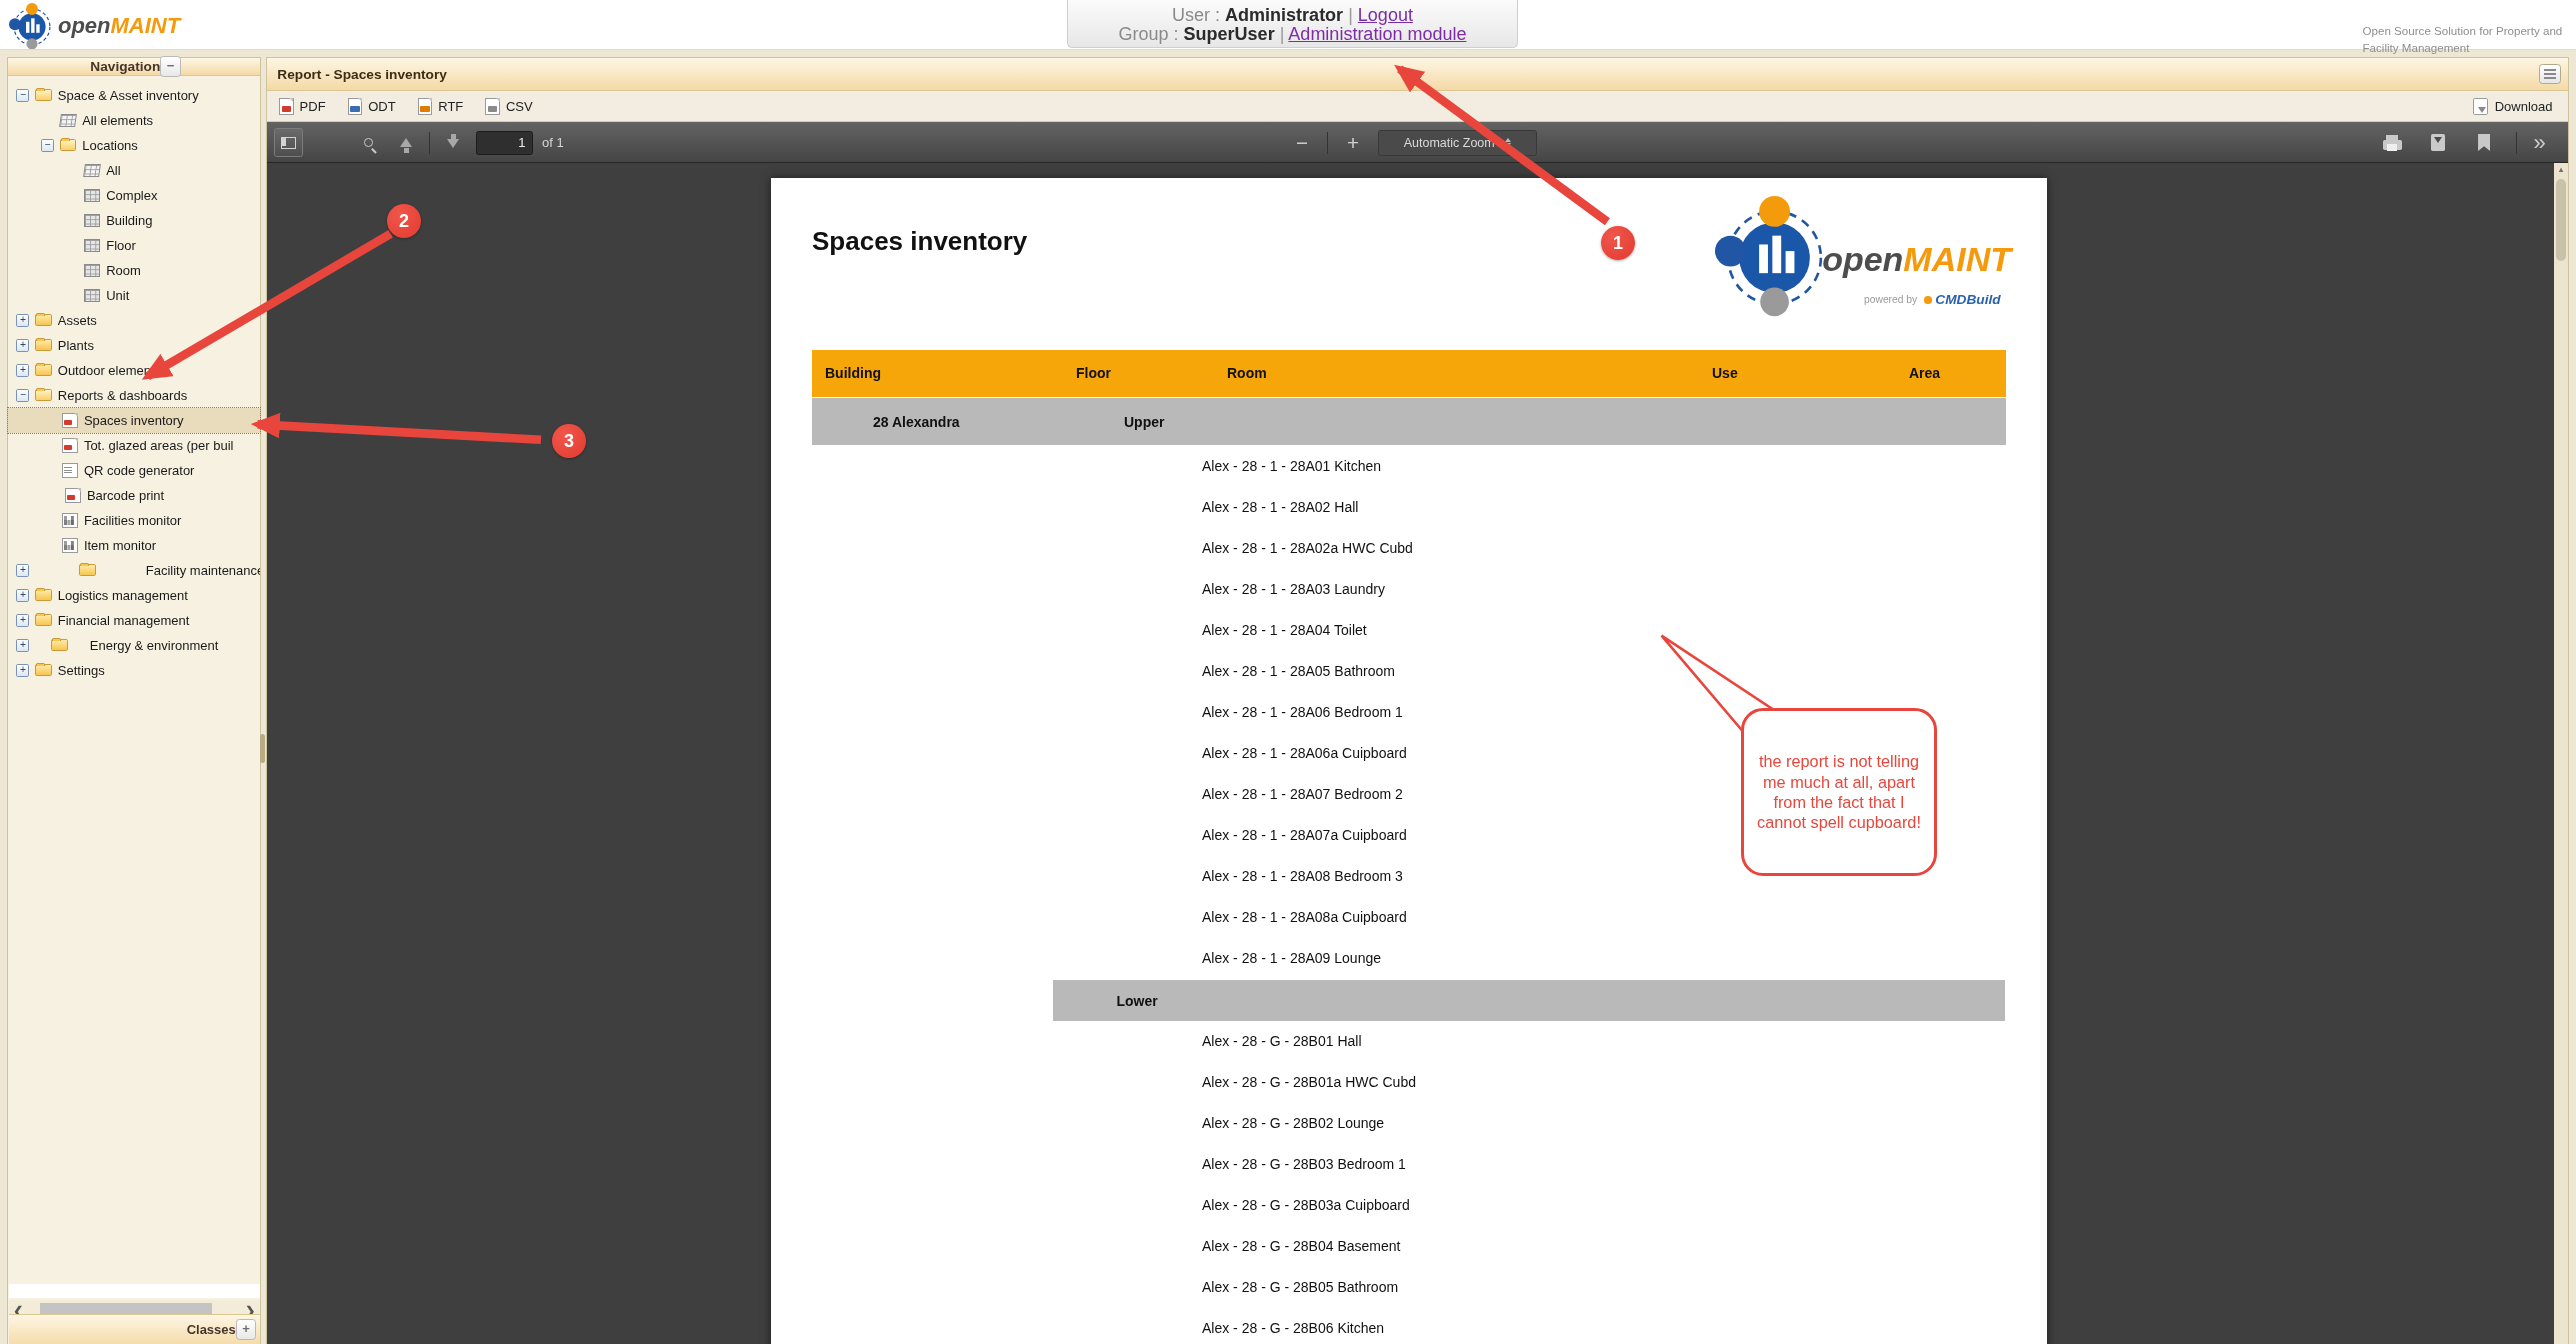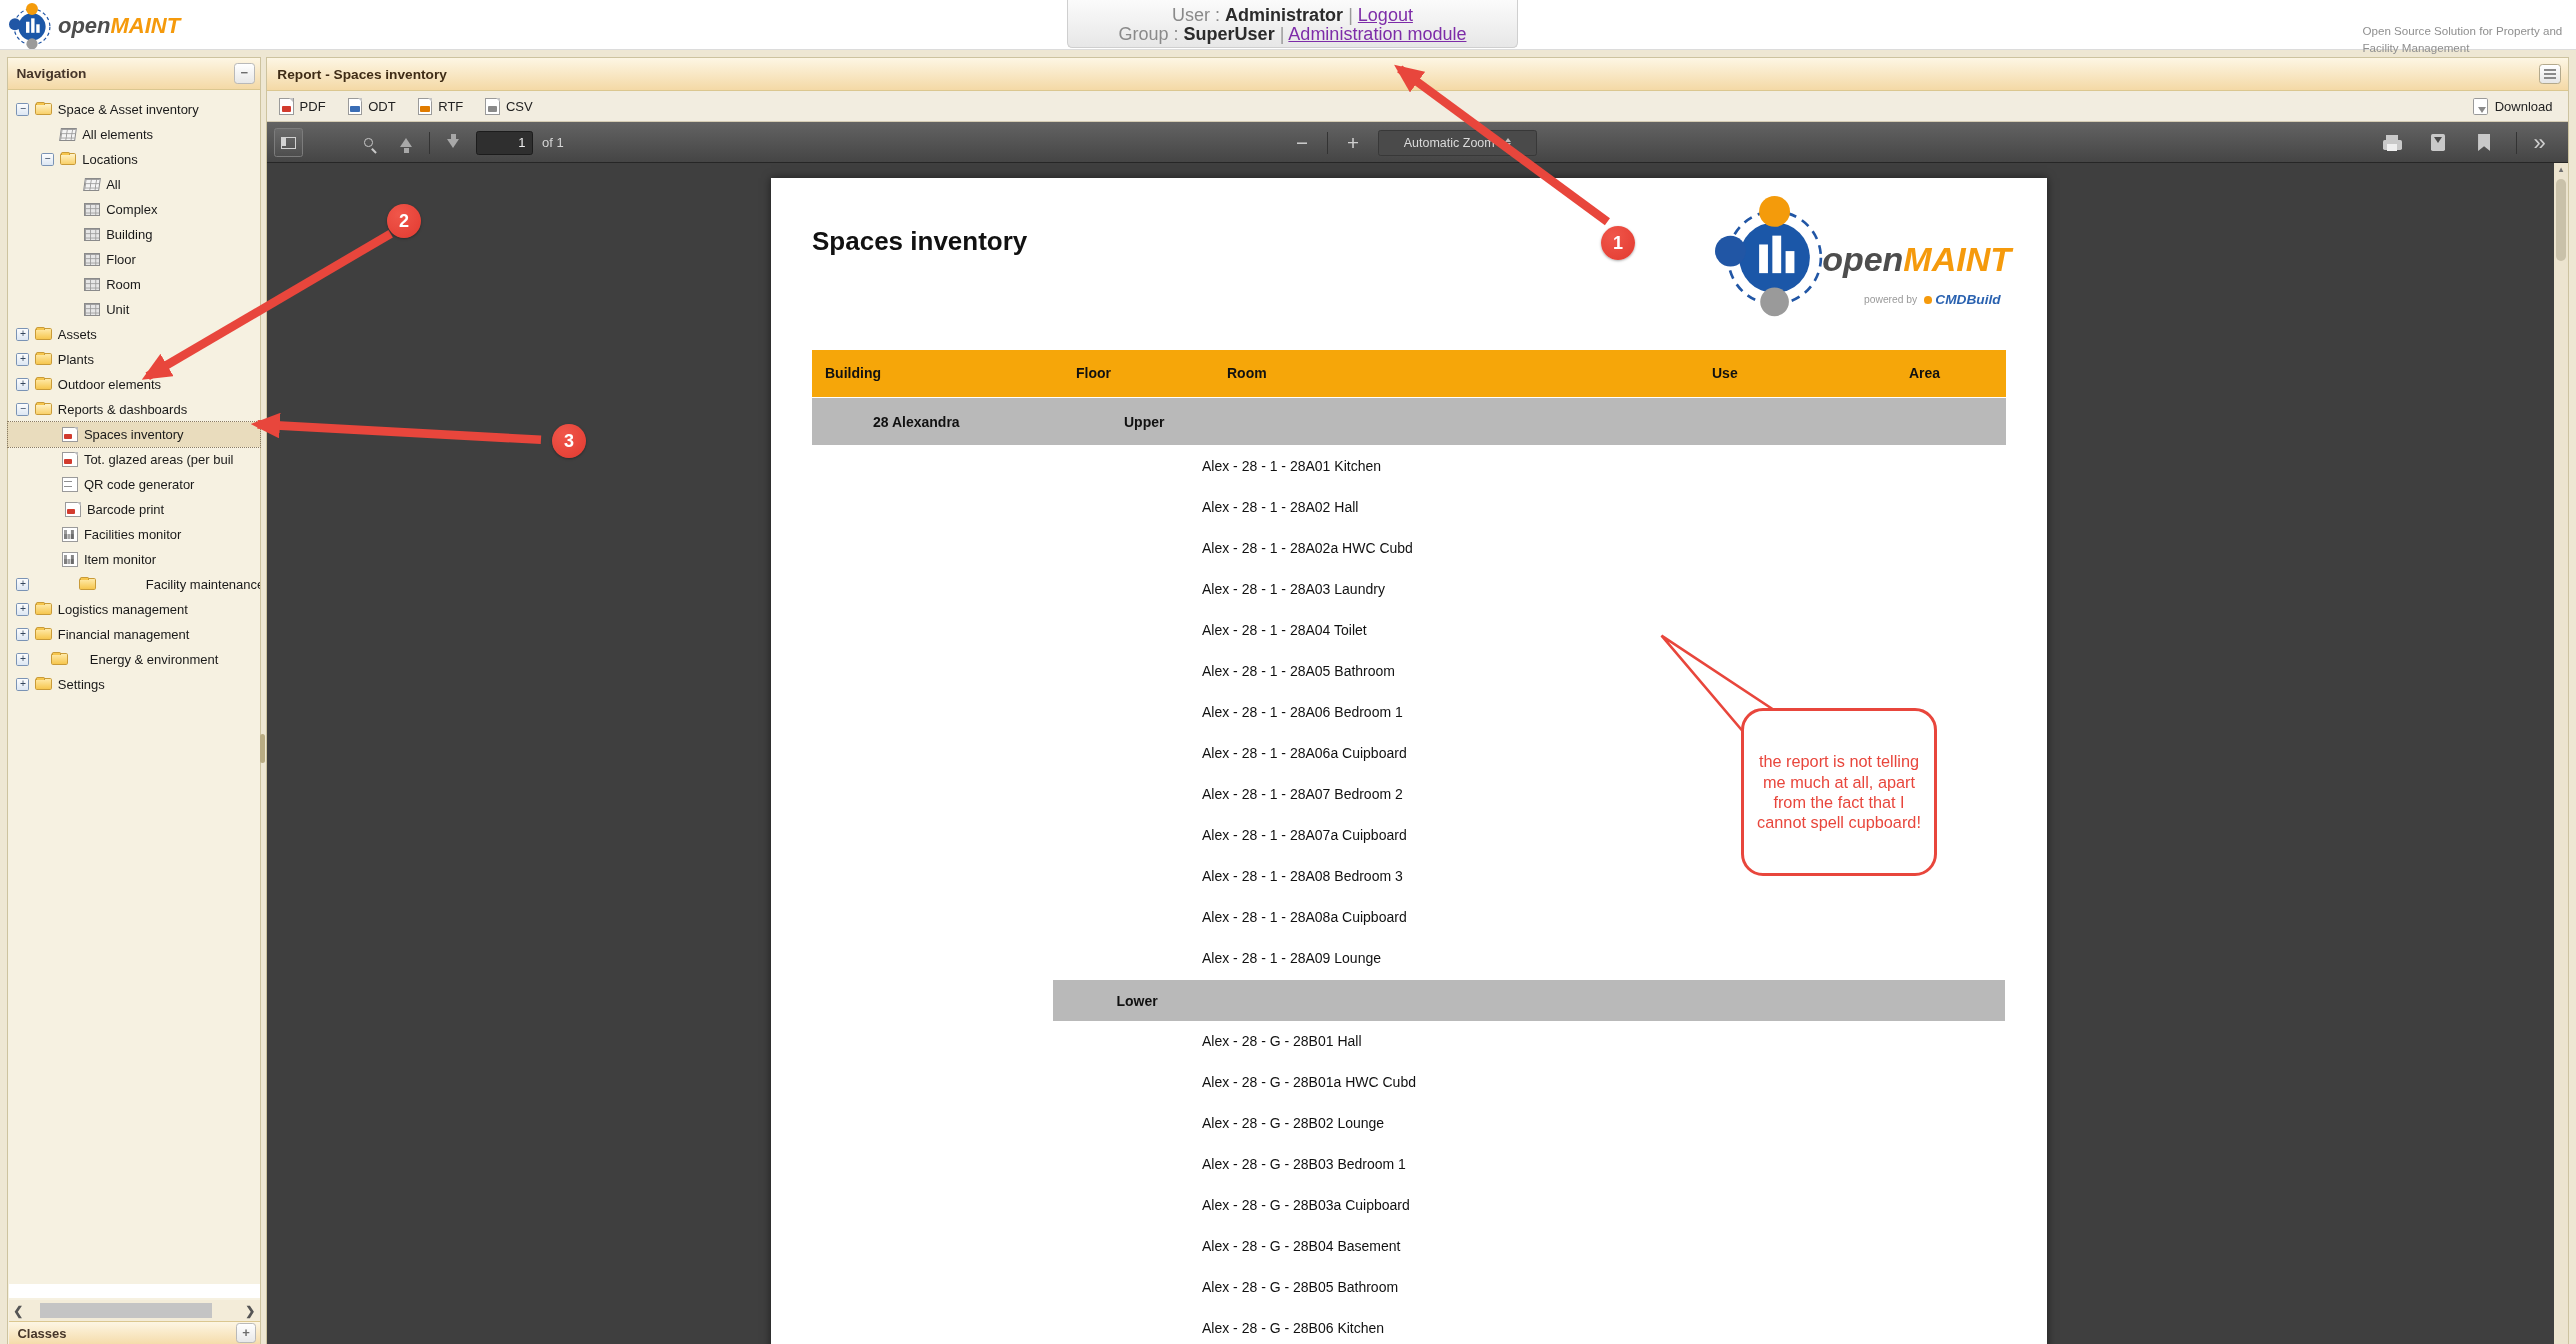--- a/index.html
+++ b/index.html
@@ -17,22 +17,22 @@
     border-radius:0 0 5.2px 5.2px; text-align:center; font-size:18px; color:#8a8a8a; padding-top:6px; }
   .userbox .row { height:19px; line-height:19px; }
   .userbox b { color:#2b2b2b; }
   .userbox a { color:#7d2ca8; text-decoration:underline; }
   .pipe { color:#9a9a9a; }
   .tagline { position:absolute; right:13.7px; top:22px; font-size:11.6px; color:#8f8f8f; line-height:17px; }
 
   
   .nav-panel { position:absolute; left:6.9px; top:57px; width:254px; height:1288px;
     background:#f6f1e1; border:0.9px solid #cdc39f; }
-  .panel-hd { height:32px; background:linear-gradient(#fdf6e4,#f4d9a6); border-bottom:0.9px solid #dbc790;
-    display:flex; align-items:center; justify-content:space-between; padding:0 5.2px 0 8.6px;
+  .panel-hd { height:18px; background:linear-gradient(#fdf6e4,#f4d9a6); border-bottom:0.9px solid #dbc790;
+    display:flex; align-items:center; justify-content:center; padding:0 5.2px 0 8.6px;
     font-size:13.7px; font-weight:bold; color:#46362a; }
   .tool-btn { width:20.6px; height:20.6px; background:linear-gradient(#ffffff,#e8e8e8); border:0.9px solid #b9b9b9;
     border-radius:3.4px; color:#6d6d6d; font-size:13px; line-height:18px; text-align:center; cursor:pointer; }
   .tree { padding-top:6.9px; }
   .tree-row { height:25px; display:flex; align-items:center; font-size:13px; color:#1a1a1a; white-space:nowrap; overflow:hidden; }
   .tree-row.selected { background:#e9dcbd; outline:0.9px dotted #8c7c64; outline-offset:-0.9px; }
   .expander { width:13px; height:13px; margin-right:6px; flex:0 0 13px;
     border:0.9px solid #7a93b5; border-radius:1.7px; background:linear-gradient(#fdfdfd,#dde7f3);
     font-size:10.3px; line-height:10.3px; text-align:center; color:#33465e; }
   .exp-plus .expander::before { content:"+"; }
@@ -54,23 +54,23 @@
     background:repeating-linear-gradient(#8f8f8f 0 0.9px, transparent 0.9px 2.6px); }
   .icon-chart::after { content:""; position:absolute; left:1.7px; bottom:1.7px; width:2.6px; height:5.2px; background:#7f7f7f;
     box-shadow:3.4px 0 0 #a5a5a5, 6.9px 0 0 #6b6b6b; }
   .icon-chart::before { content:""; position:absolute; left:1.7px; bottom:6.9px; width:2.6px; height:3.4px; background:#9d9d9d; box-shadow:6.9px 0 0 #858585; }
 
   .nav-white { position:absolute; left:0.9px; bottom:46px; width:251px; height:13.7px; background:#ffffff; }
   .hscroll { position:absolute; left:0.9px; bottom:23px; width:251px; height:20.6px; background:#f3ecd9; display:flex; align-items:center; }
   .hscroll .chev { width:19px; text-align:center; color:#555; font-size:12px; font-weight:bold; }
   .hscroll .track { flex:1; height:15.5px; position:relative; }
   .hscroll .thumb { position:absolute; left:12px; top:0; width:172px; height:15.5px; background:#c4c4c4; }
-  .classes-bar { position:absolute; left:0.9px; bottom:0; width:251px; height:23px;
+  .classes-bar { position:absolute; left:0.9px; bottom:0; width:251px; height:30px;
     background:linear-gradient(#fdf6e4,#f5dcab); border-top:0.9px solid #dbc790;
-    display:flex; align-items:center; justify-content:space-between; padding:0 3.4px 0 8.6px;
+    display:flex; align-items:center; justify-content:flex-end; padding:0 3.4px 0 8.6px;
     font-size:13px; font-weight:bold; color:#46362a; }
   .splitter-grip { position:absolute; left:260px; top:734px; width:5.2px; height:29px; background:#b9ac83; border-radius:2.6px; }
 
   
   .main-panel { position:absolute; left:266px; top:57px; width:2303px; height:1288px; background:#f2ede0; border:0.9px solid #cdc39f; }
   .report-hd { height:33px; background:linear-gradient(#fdf6e4,#f4d9a6); border-bottom:0.9px solid #dbc790;
     display:flex; align-items:center; justify-content:space-between; padding:0 6.9px 0 10.3px;
     font-size:13.7px; font-weight:bold; color:#3f2c16; }
   .burger { width:22px; height:20.6px; background:linear-gradient(#ffffff,#e6e6e6); border:0.9px solid #b3a98c; border-radius:3.4px;
     display:flex; flex-direction:column; justify-content:center; gap:2.6px; align-items:center; cursor:pointer; }

